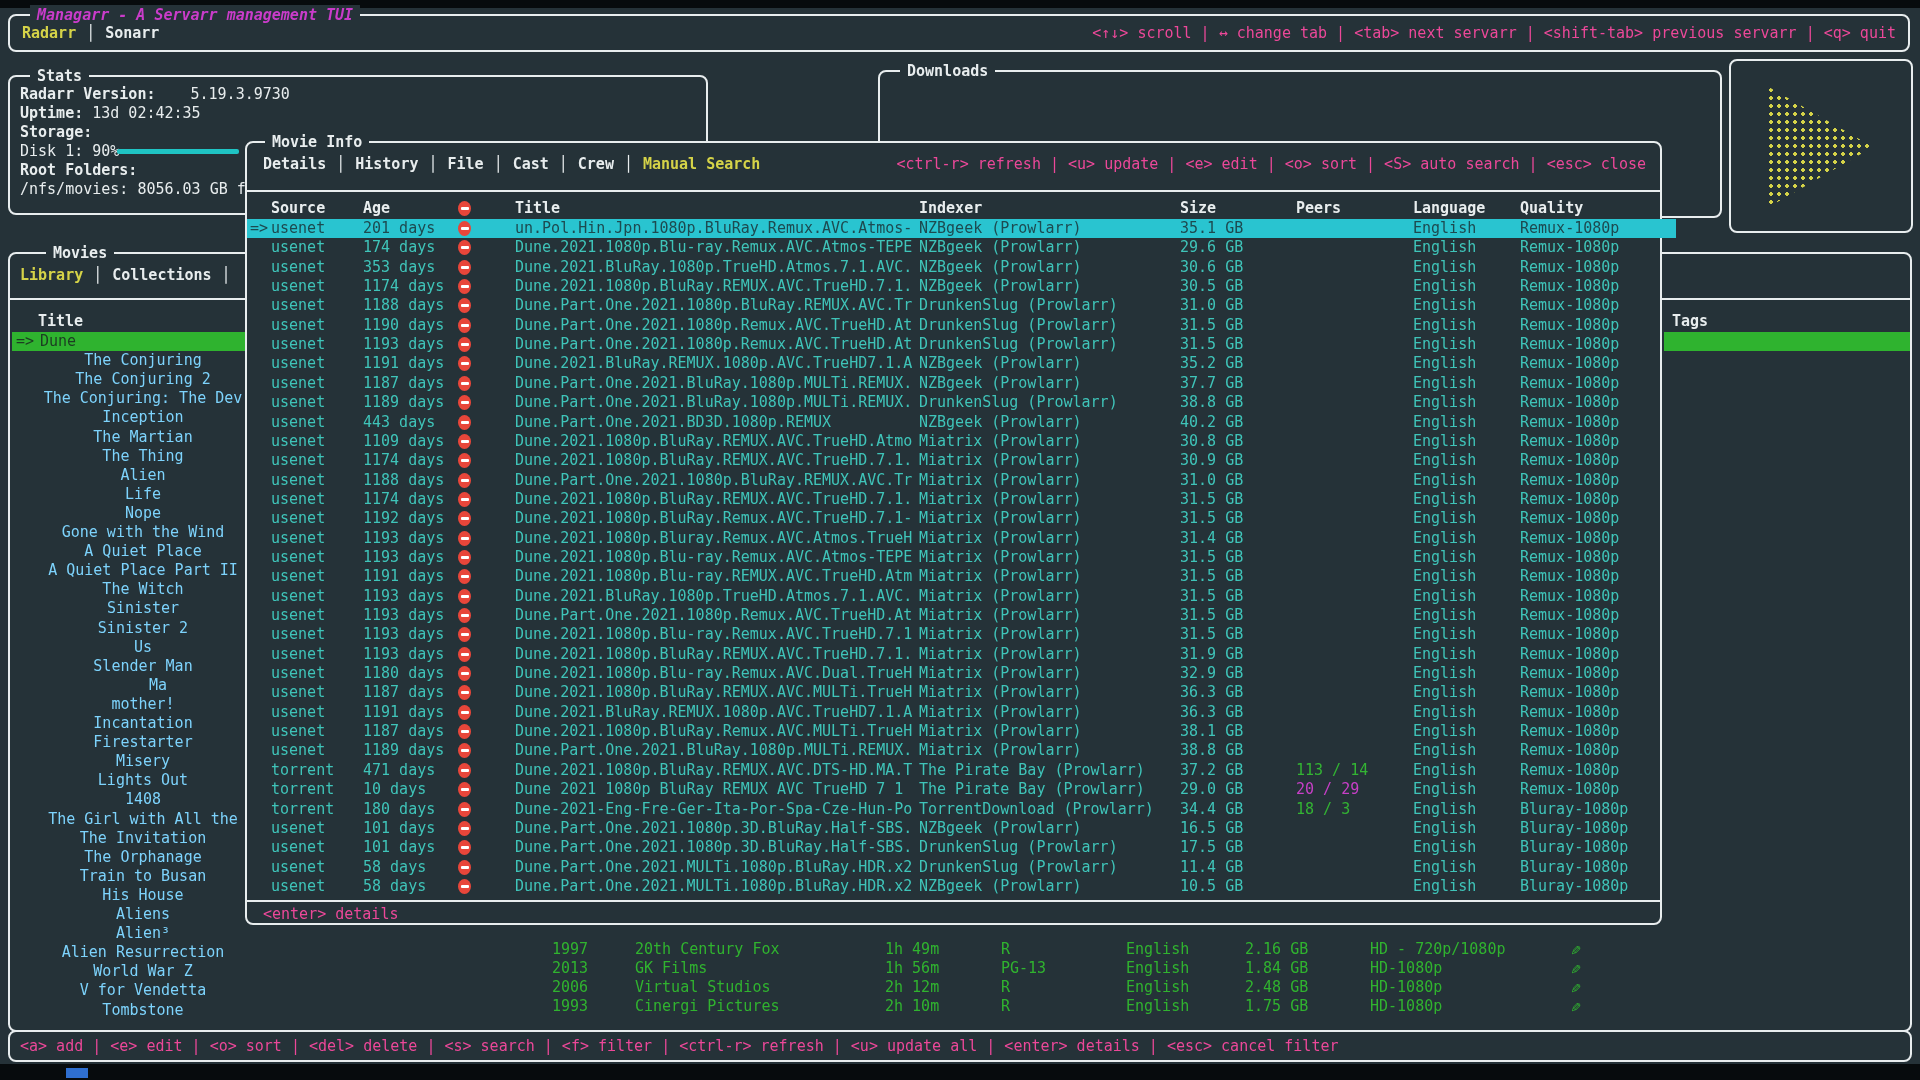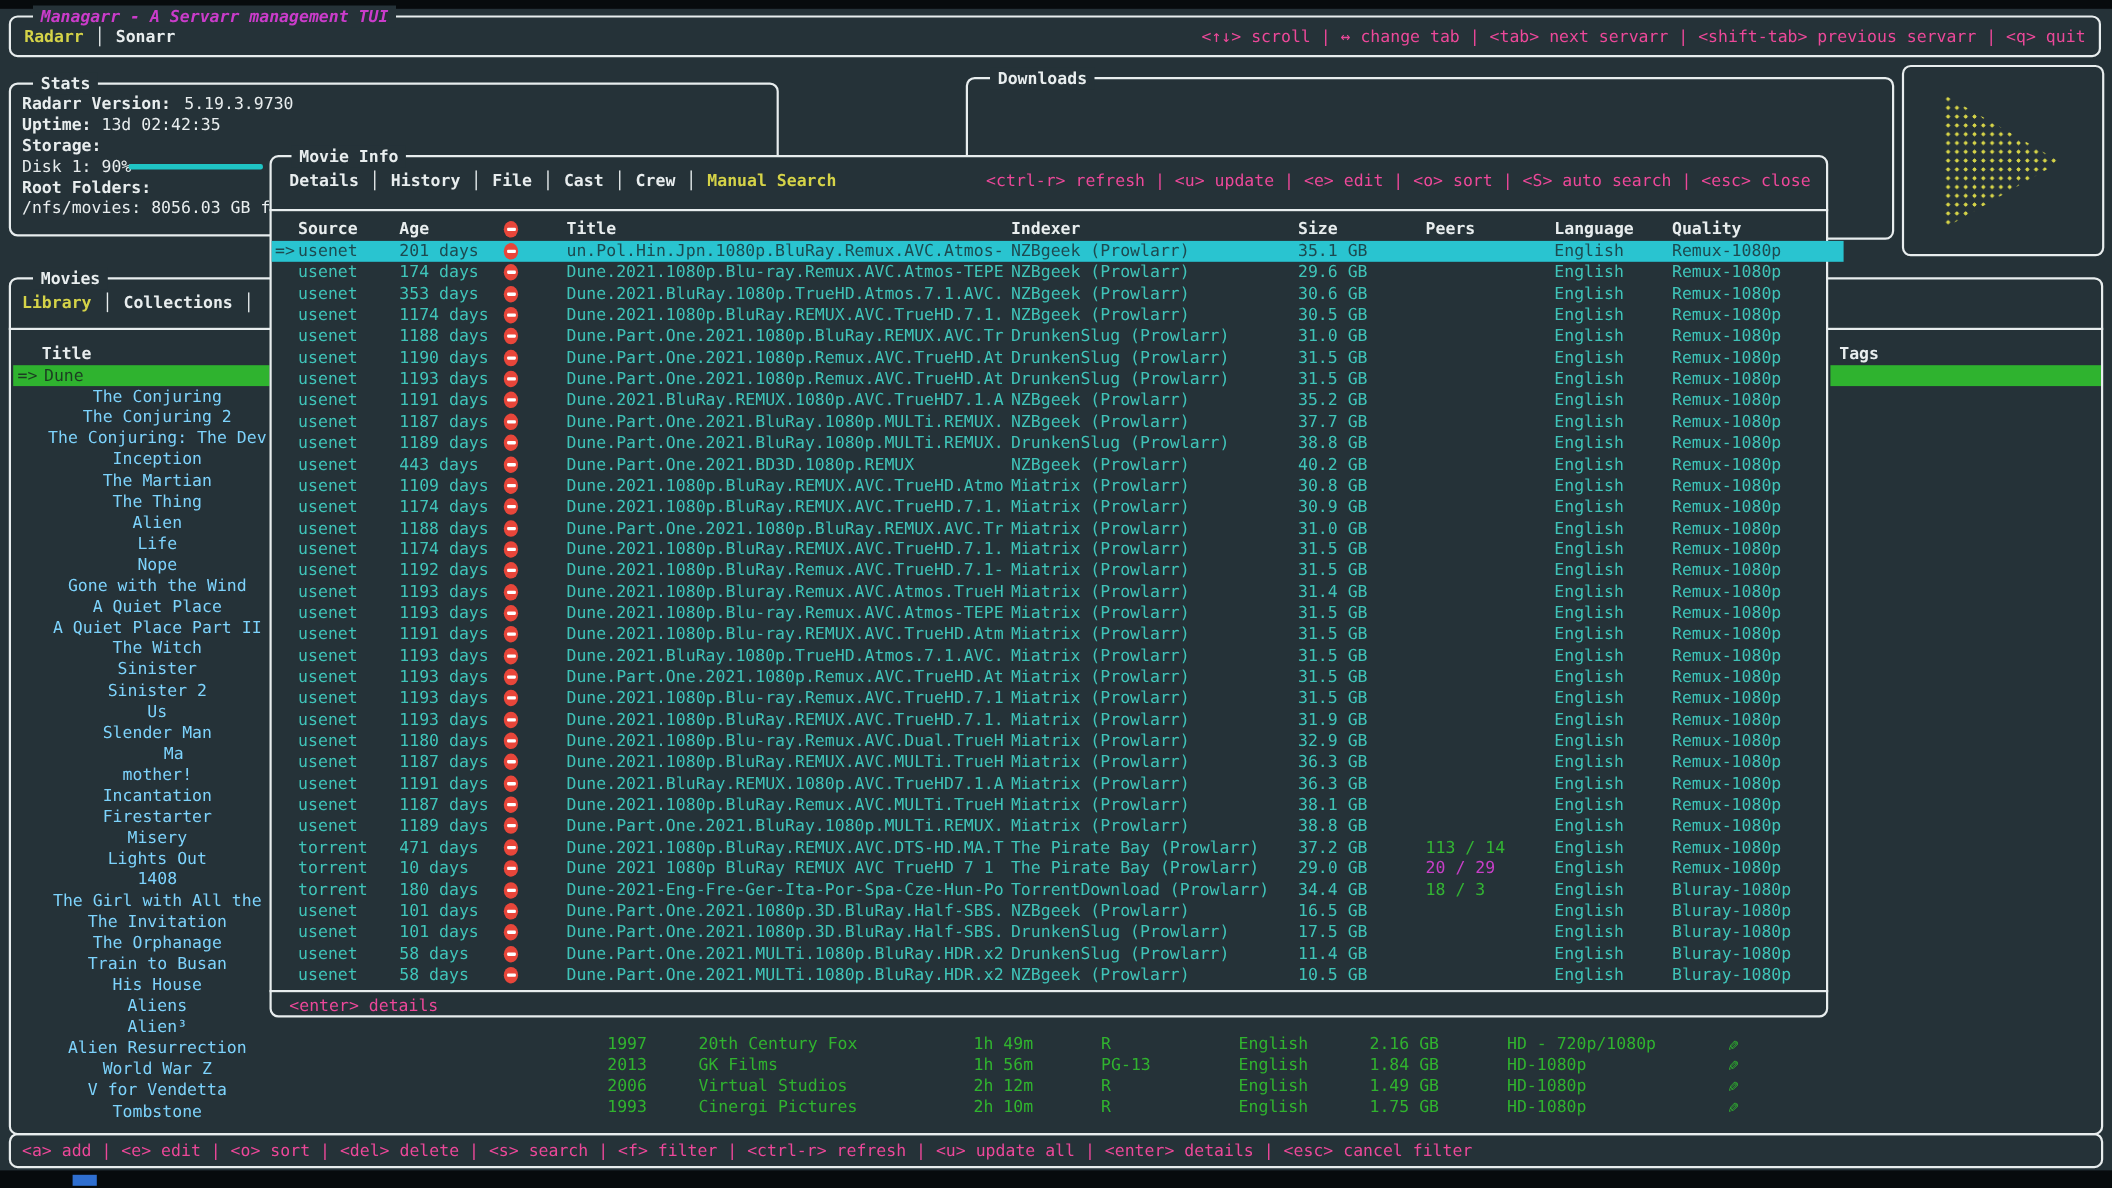--- a/index.html
+++ b/index.html
@@ -84,21 +84,21 @@
     <div class="inner">
       <div class="tabs" id="servarr-tabs" style="position:static"><span class="tab active">Radarr</span><span class="tab">Sonarr</span></div>
       <div class="kb">&lt;↑↓&gt; scroll | ↔ change tab | &lt;tab&gt; next servarr | &lt;shift-tab&gt; previous servarr | &lt;q&gt; quit</div>
     </div>
   </div>
 
   <div class="box" id="stats-box">
     <div class="chip" style="left:20px">Stats</div>
     <div class="sline" style="top:8px">
       <span class="b">Radarr Version:</span>
-      <span style="margin-left:3px">5.19.3.9730</span>
+      <span style="margin-left:26px">5.19.3.9730</span>
     </div>
     <div class="sline" style="top:27px">
       <span class="b">Uptime:</span>
       <span>13d 02:42:35</span>
     </div>
     <div class="sline b" style="top:46px">Storage:</div>
     <div class="sline" style="top:65px">
       <span>Disk 1:</span>
       <span>90%</span>
     </div>
@@ -109,21 +109,21 @@
 
   <div class="box" id="downloads-box">
     <div class="chip" style="left:20px">Downloads</div>
   </div>
 
   <div class="box" id="logo-box">
     <div class="play-tri"></div>
   </div>
 
   <div class="box" id="movies-box">
-    <div class="chip" style="left:20px">Movies</div>
+    <div class="chip" style="left:36px">Movies</div>
     <div class="tabs" id="movies-tabs"><span class="tab active">Library</span><span class="tab">Collections</span></div>
     <div class="hline" style="top:44px"></div>
     <div class="colhead" style="left:28px;top:58px">Title</div>
     <div class="colhead" style="left:1662px;top:58px">Tags</div>
     <div class="sel-left">
       <span class="arrow">=&gt;</span>
       <span class="name">Dune</span>
     </div>
     <div class="sel-right"></div>
     <div id="movie-list">
@@ -183,21 +183,21 @@
           <span class="bcell b-size">1.84 GB</span>
           <span class="bcell b-qual">HD-1080p</span>
           <span class="bcell b-pen pencil">✎</span>
         </div>
         <div class="bgrow" style="top: 724.2px;">
           <span class="bcell b-year">2006</span>
           <span class="bcell b-studio">Virtual Studios</span>
           <span class="bcell b-runtime">2h 12m</span>
           <span class="bcell b-rating">R</span>
           <span class="bcell b-lang">English</span>
-          <span class="bcell b-size">1.49 GB</span>
+          <span class="bcell b-size">2.48 GB</span>
           <span class="bcell b-qual">HD-1080p</span>
           <span class="bcell b-pen pencil">✎</span>
         </div>
         <div class="bgrow" style="top: 743.3px;">
           <span class="bcell b-year">1993</span>
           <span class="bcell b-studio">Cinergi Pictures</span>
           <span class="bcell b-runtime">2h 10m</span>
           <span class="bcell b-rating">R</span>
           <span class="bcell b-lang">English</span>
           <span class="bcell b-size">1.75 GB</span>

